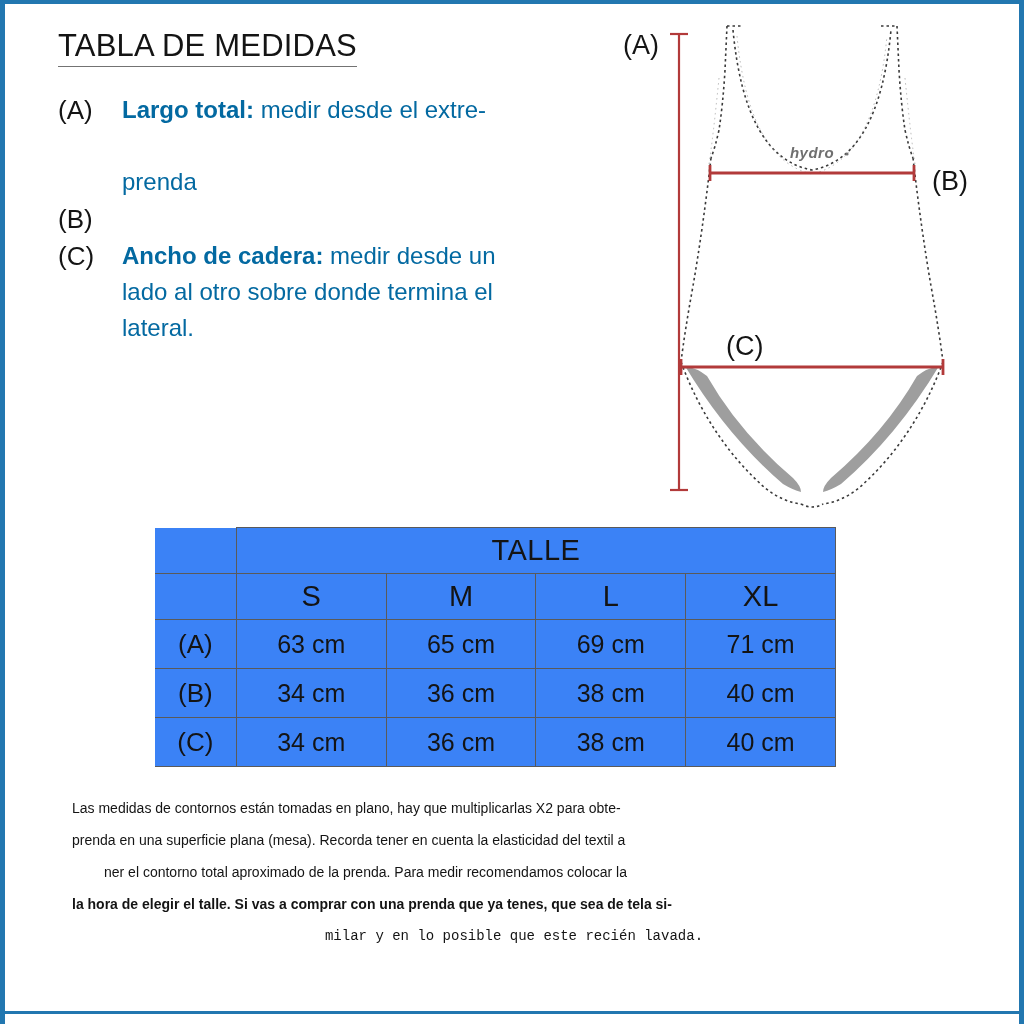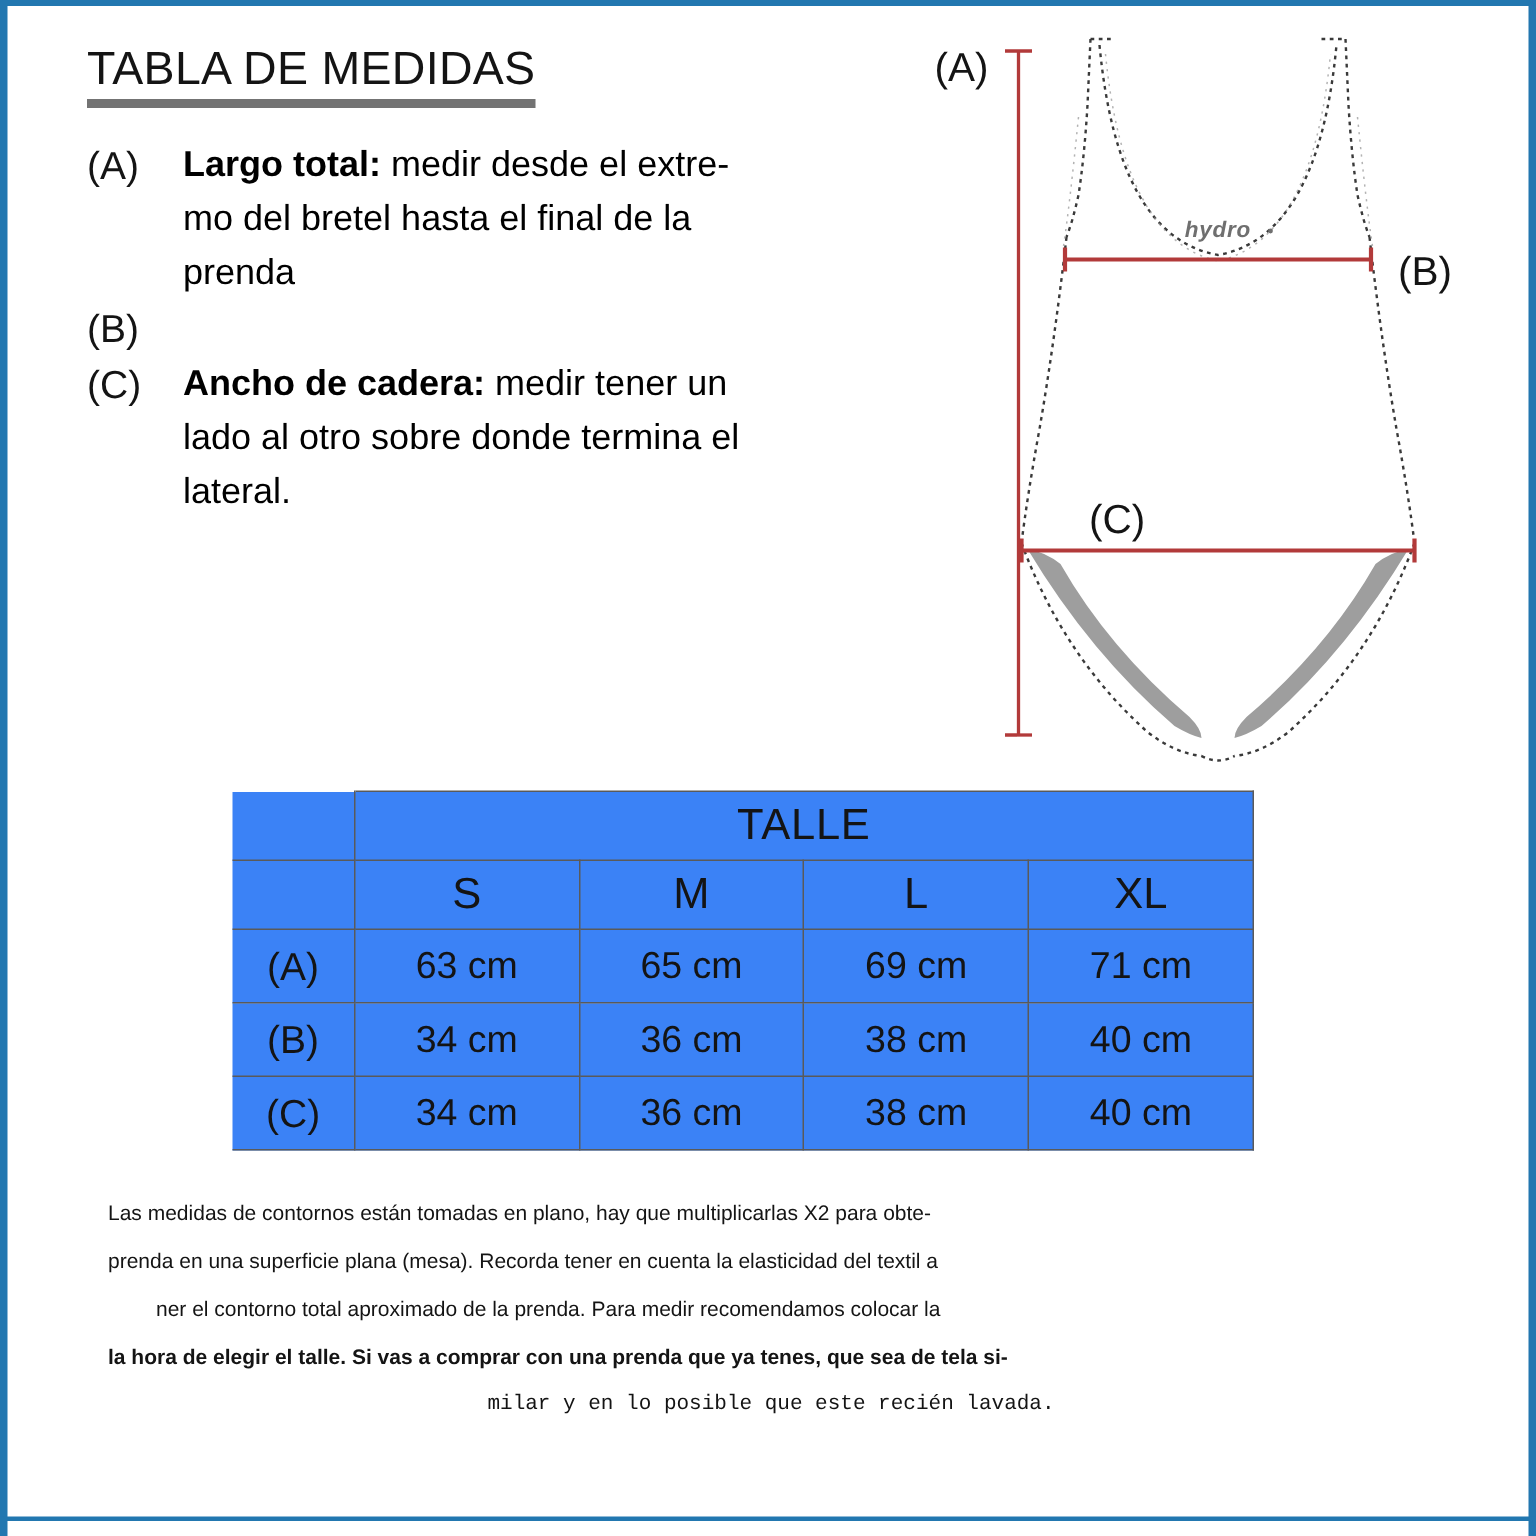--- a/index.html
+++ b/index.html
@@ -25,21 +25,21 @@
   .frame-top    { left: 0;   top: 0;    width: 1024px; height: 4px; }
   .frame-bottom { left: 0;   top: 1011px; width: 1024px; height: 3px; }
 
   
   #title {
     position: absolute;
     left: 58px; top: 30px;
     font-size: 31px;
     letter-spacing: 0.2px;
     color: #141414;
-    border-bottom: 6px solid #737373;
+    border-bottom: 1px solid #737373;
     padding-bottom: 3px;
     line-height: 1.05;
     white-space: nowrap;
   }
 
   
   #desc-list {
     position: absolute;
     left: 58px; top: 92px;
     width: 530px;
@@ -52,21 +52,21 @@
   .desc-marker {
     flex: 0 0 64px;
     font-size: 26px;
     line-height: 36px;
     color: #141414;
   }
   .desc-text {
     flex: 1 1 auto;
     font-size: 24px;
     line-height: 36px;
-    color: #000000;
+    color: #0369a1;
   }
   .desc-text b { font-weight: 700; }
 
   
   #diagram {
     position: absolute;
     left: 615px; top: 18px;
     width: 400px; height: 500px;
   }
   #diagram svg { display: block; }
@@ -150,33 +150,33 @@
   <div class="frame-bottom"></div>
 
   <div id="title">TABLA DE MEDIDAS</div>
 
   <div id="desc-list">
 
     <div class="desc-item">
       <div class="desc-marker">(A)</div>
       <div class="desc-text">
         <b>Largo total:</b><span> medir desde el extre-</span><br>
-        <span>mo del bretel hasta el final de la</span><br>
+        <br>
         <span>prenda</span>
       </div>
     </div>
 
     <div class="desc-item">
       <div class="desc-marker">(B)</div>
     </div>
 
     <div class="desc-item">
       <div class="desc-marker">(C)</div>
       <div class="desc-text">
-        <b>Ancho de cadera:</b><span> medir tener un</span><br>
+        <b>Ancho de cadera:</b><span> medir desde un</span><br>
         <span>lado al otro sobre donde termina el</span><br>
         <span>lateral.</span>
       </div>
     </div>
 
   </div>
 
   <div id="diagram">
     <svg width="400" height="500" viewBox="0 0 400 500">
 

